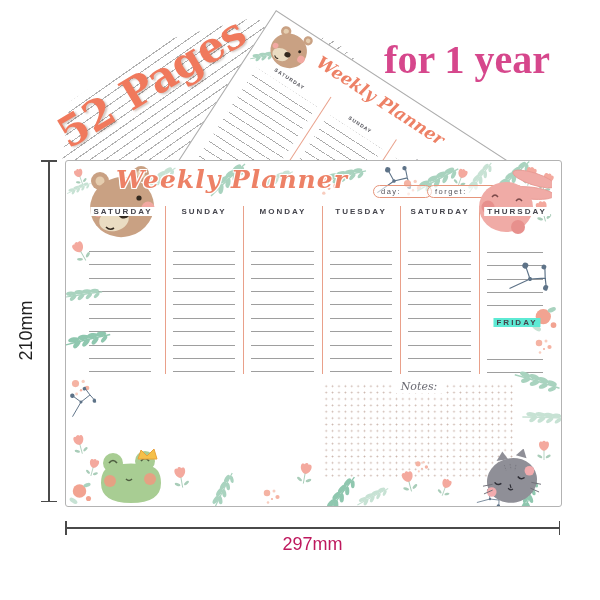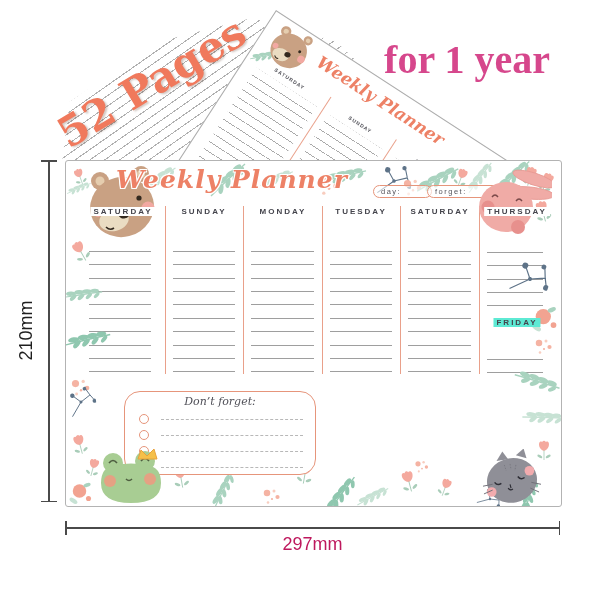--- a/index.html
+++ b/index.html
@@ -352,40 +352,24 @@
 
   <div class="rule" style="left:23px;top:64px;width:62px;height:150px"></div>
   <div class="rule" style="left:107px;top:64px;width:62px;height:150px"></div>
   <div class="rule" style="left:185px;top:64px;width:63px;height:150px"></div>
   <div class="rule" style="left:264px;top:64px;width:62px;height:150px"></div>
   <div class="rule" style="left:342px;top:64px;width:63px;height:150px"></div>
   <div class="rule" style="left:421px;top:65px;width:56px;height:85px"></div>
   <span class="friday">FRIDAY</span>
   <div class="rule" style="left:421px;top:172px;width:56px;height:44px"></div>
 
-  <div class="df">
-    <div class="df-title">Don’t forget:</div>
-    <div class="df-row" style="top:22px">
-        <span class="df-circle"></span>
-        <span class="df-line"></span>
-      </div>
-    <div class="df-row" style="top:38px">
-        <span class="df-circle"></span>
-        <span class="df-line"></span>
-      </div>
-    <div class="df-row" style="top:54px">
-        <span class="df-circle"></span>
-        <span class="df-line"></span>
-      </div>
-    <div class="df-row" style="top:70px">
-        <span class="df-circle"></span>
-        <span class="df-line"></span>
-      </div>
+
+  <div class="notes">
+    <span class="notes-title">Notes:</span>
   </div>
-
 
   <svg class="animal front" style="left:32px;top:288px;width:66px;height:58px">
       <use href="#frog"></use>
     </svg>
   <svg class="animal front" style="left:417px;top:288px;width:58px;height:57px">
       <use href="#cat"></use>
     </svg>
 </div>
 
 <div class="dim-v"></div>

